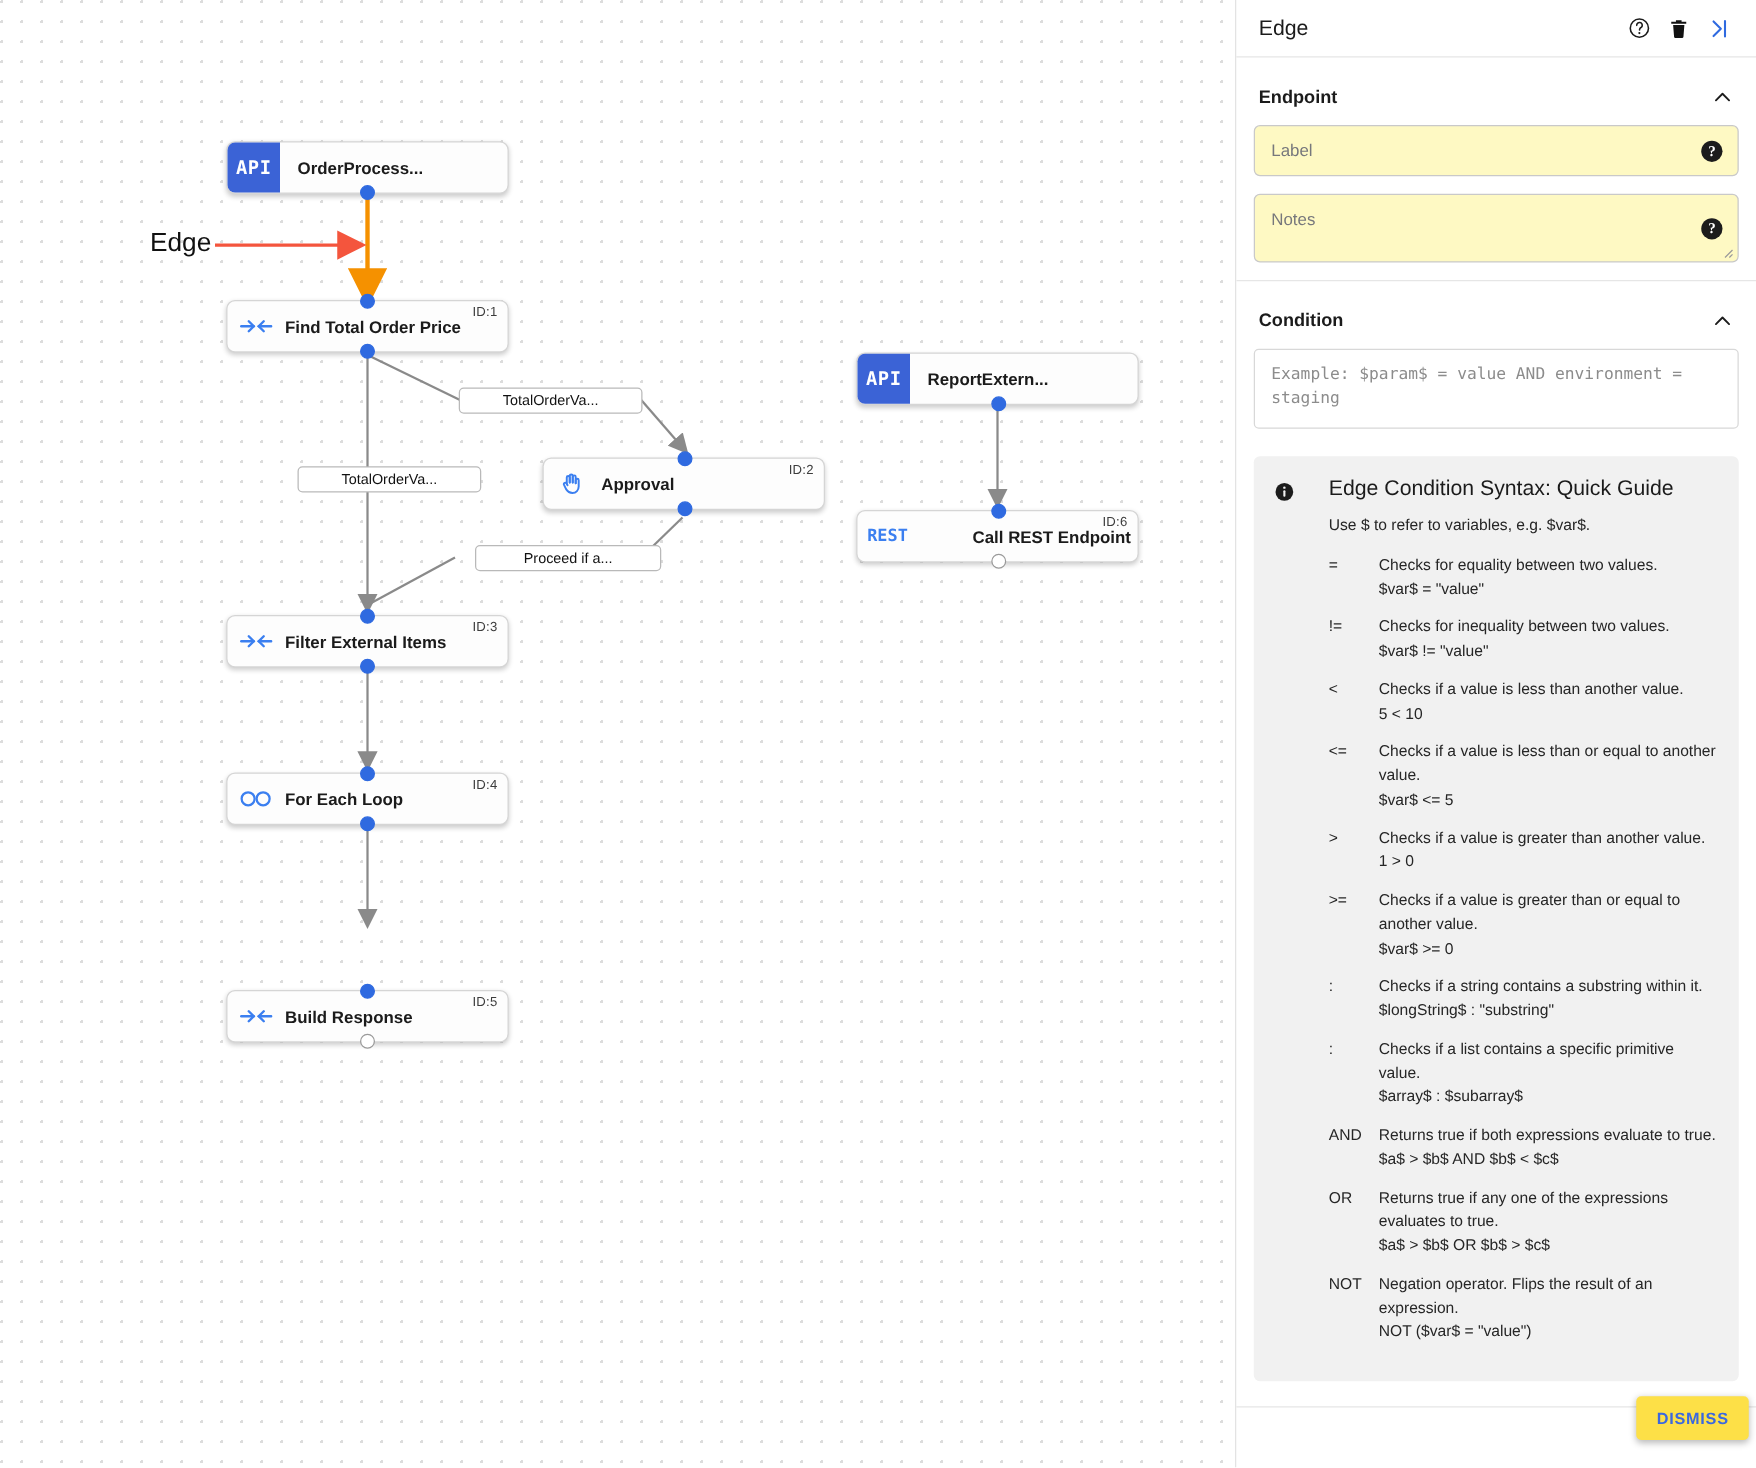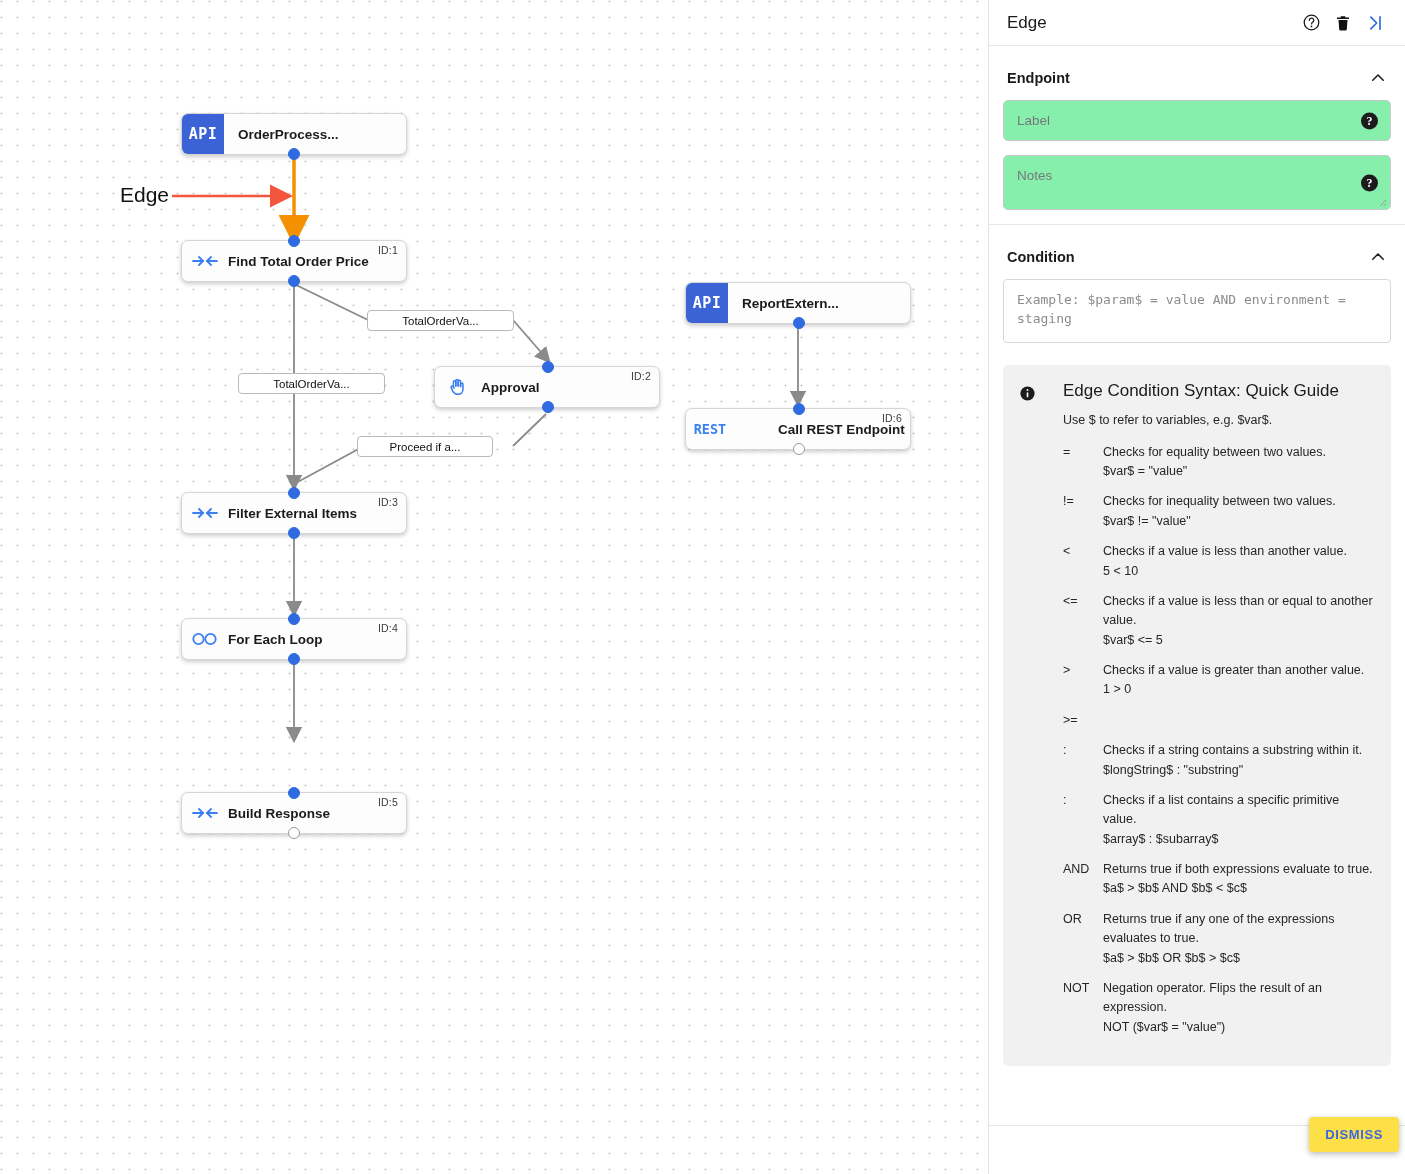--- a/index.html
+++ b/index.html
@@ -112,21 +112,21 @@
     height: 44px; margin-top: 10px;
     padding: 0 4px;
   }
   .sec-head .sec-title { font-size: 14.5px; font-weight: 700; color: #1b1b1b; flex: 1; }
   .chev { width: 18px; height: 18px; }
 
   .field {
     position: relative;
     border: 1px solid #c9c9c9;
     border-radius: 5px;
-    background: #86efac;
+    background: #fef9c3;
     margin-bottom: 14px;
   }
   .field .fval {
     font-size: 13.5px; color: #77787c;
     padding: 12px 44px 12px 13px;
     min-height: 26px;
   }
   .field.notes .fval { padding-bottom: 26px; }
   .qmark {
     position: absolute; right: 12px; top: 50%; transform: translateY(-50%);
@@ -322,21 +322,21 @@
     <div class="node" style="left:685px; top:408px; width:226px;gap:44px;">
       <div class="ico" style="width:48px; font-family:'DejaVu Sans Mono',monospace; font-size:13.5px; font-weight:700; color:#3b7ff0;">REST</div>
       <div class="title">Call REST Endpoint</div>
       <div class="nid">ID:6</div>
       <div class="port top" style="left:113px;"></div>
       <div class="port bot hollow" style="left:113px;"></div>
     </div>
 
     <div class="edge-label" style="left:367px; top:310px; width:147px;">TotalOrderVa...</div>
     <div class="edge-label" style="left:238px; top:373px; width:147px;">TotalOrderVa...</div>
-    <div class="edge-label" style="left:357px; top:436px; width:136px;">Proceed if a...</div>
+    <div class="edge-label" style="left:380px; top:436px; width:149px;">Proceed if a...</div>
   </div>
 
   <div id="panel">
 
     <div class="panel-head">
       <div class="ptitle">Edge</div>
       <div class="hicon">
         <svg width="19" height="19" viewBox="0 0 24 24" fill="none" stroke="#1c1c1c" stroke-width="1.6">
           <circle cx="12" cy="12" r="9.2"></circle>
           <path d="M9.3 9.2a2.8 2.8 0 115.4 1c-.4 1-1.7 1.5-2.2 2.3-.3.5-.3.9-.3 1.3" stroke-linecap="round"></path>
@@ -428,20 +428,21 @@
                 <div class="op-row">
                   <div class="op">&lt;=</div>
                   <div class="desc">Checks if a value is less than or equal to another value.<span class="ex">$var$ &lt;= 5</span></div>
                 </div>
                 <div class="op-row">
                   <div class="op">&gt;</div>
                   <div class="desc">Checks if a value is greater than another value.<span class="ex">1 &gt; 0</span></div>
                 </div>
                 <div class="op-row">
                   <div class="op">&gt;=</div>
+                  <div class="desc">Checks if a value is greater than or equal to another value.<span class="ex">$var$ &gt;= 0</span></div>
                 </div>
                 <div class="op-row">
                   <div class="op">:</div>
                   <div class="desc">Checks if a string contains a substring within it.<span class="ex">$longString$ : "substring"</span></div>
                 </div>
                 <div class="op-row">
                   <div class="op">:</div>
                   <div class="desc">Checks if a list contains a specific primitive value.<span class="ex">$array$ : $subarray$</span></div>
                 </div>
                 <div class="op-row">

